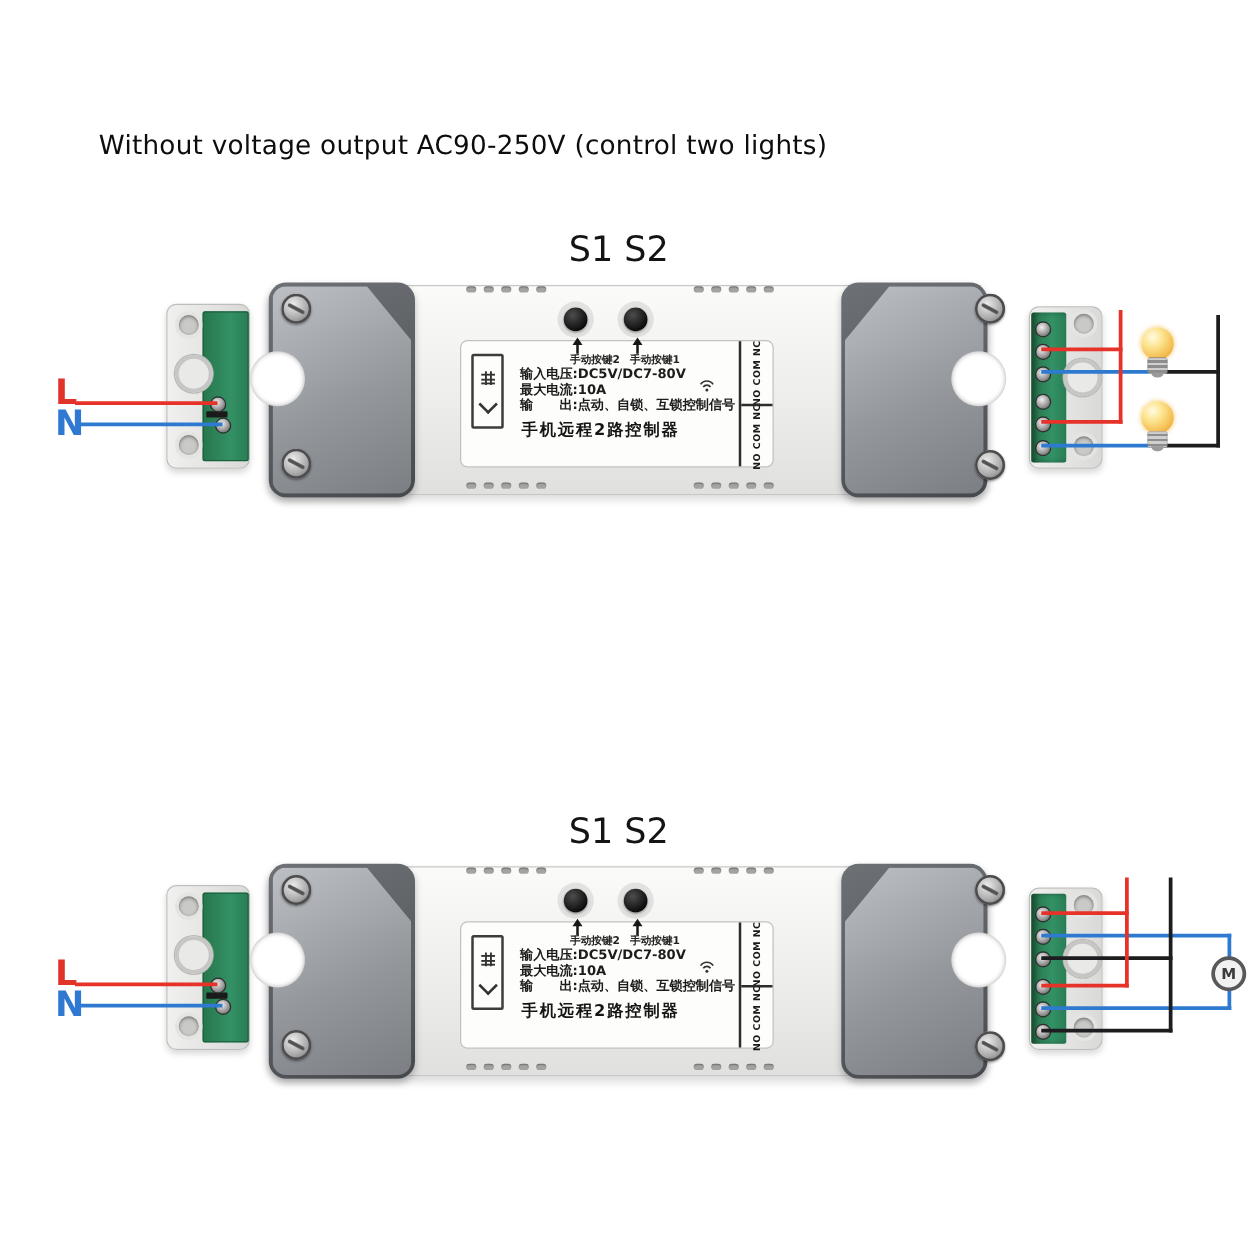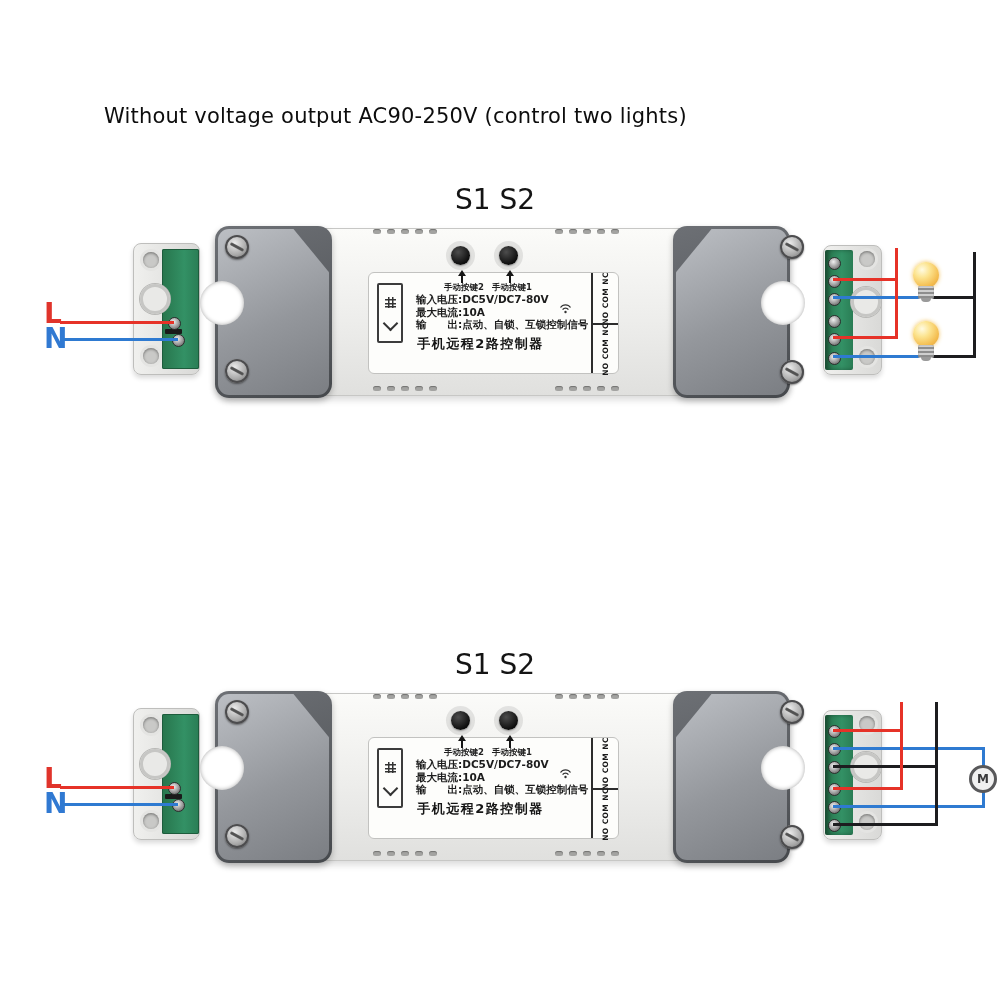--- a/index.html
+++ b/index.html
@@ -1,20 +1,20 @@
 <!DOCTYPE html>
 <html><head>
 <meta charset="utf-8">
 <style>
   html,body{margin:0;padding:0;background:#fff;}
   .canvas{position:relative;width:1000px;height:1000px;background:#ffffff;overflow:hidden;
           font-family:"DejaVu Sans","Liberation Sans",sans-serif;color:#111;}
 
   
-  .sec-title{position:absolute;left:104px;font-size:21px;letter-spacing:.2px;color:#0d0d0d;white-space:nowrap;}
+  .sec-title{position:absolute;left:79px;font-size:21px;letter-spacing:.2px;color:#0d0d0d;white-space:nowrap;}
   .s1s2{position:absolute;left:430px;width:130px;text-align:center;font-size:28px;color:#141414;}
 
   
   .device{position:absolute;left:215px;width:575px;height:172px;}
   .dev-body{position:absolute;left:0;top:2px;right:0;bottom:2px;background:linear-gradient(180deg,#fbfbf9,#ededeb 55%,#e0e0de);
             border:1px solid #c7c7c5;border-radius:16px;box-shadow:0 4px 7px rgba(0,0,0,.14);}
   .cap{position:absolute;top:0;width:117px;height:172px;border-radius:14px;
        background:linear-gradient(160deg,#6d7075,#54575b 70%,#45484c);box-shadow:0 3px 6px rgba(0,0,0,.25);}
   .cap.left{left:0;} .cap.right{right:0;}
   .cap-face{position:absolute;inset:3px;border-radius:11px;background:linear-gradient(155deg,#bcbfc4,#94979c 55%,#7b7e83);}
@@ -43,21 +43,21 @@
       linear-gradient(#333,#333) 0 2px/11px 1.5px no-repeat,
       linear-gradient(#333,#333) 0 5.5px/11px 1.5px no-repeat,
       linear-gradient(#333,#333) 0 9px/11px 1.5px no-repeat,
       linear-gradient(#333,#333) 3px 0/1.5px 11px no-repeat,
       linear-gradient(#333,#333) 7px 0/1.5px 11px no-repeat;}
   .glyph-chevron{width:9px;height:9px;border-left:2px solid #333;border-bottom:2px solid #333;transform:rotate(-45deg);margin-top:-2px;}
   .up-arrow{position:absolute;width:8px;height:13px;}
   .up-arrow .head{position:absolute;left:0;top:0;width:0;height:0;border-left:4px solid transparent;
                   border-right:4px solid transparent;border-bottom:6px solid #161616;}
   .up-arrow .stem{position:absolute;left:3px;top:5px;width:2px;height:8px;background:#161616;}
-  .btn-label{position:absolute;top:9px;width:64px;text-align:center;font-size:8.5px;font-weight:bold;color:#222;white-space:nowrap;}
+  .btn-label{position:absolute;top:9px;width:64px;text-align:right;font-size:8.5px;font-weight:bold;color:#222;white-space:nowrap;}
   .spec{position:absolute;left:47px;top:20px;font-size:10.5px;line-height:12.5px;font-weight:bold;color:#1c1c1c;white-space:nowrap;}
   .wifi{position:absolute;left:190px;top:30px;}
   .prod-name{position:absolute;left:0;right:26px;top:62px;text-align:center;font-size:13px;font-weight:bold;
              letter-spacing:1.5px;color:#151515;white-space:nowrap;}
   .term-col{position:absolute;right:0;top:0;bottom:0;width:25px;border-left:2px solid #2d2d2d;}
   .term-cell{position:absolute;left:0;right:0;height:50%;display:flex;align-items:center;justify-content:center;}
   .term-cell.b{top:50%;border-top:2px solid #2d2d2d;box-sizing:border-box;}
   .term-cell span{transform:rotate(-90deg);white-space:nowrap;font-size:7.5px;font-weight:bold;letter-spacing:.4px;color:#191919;}
 
   

